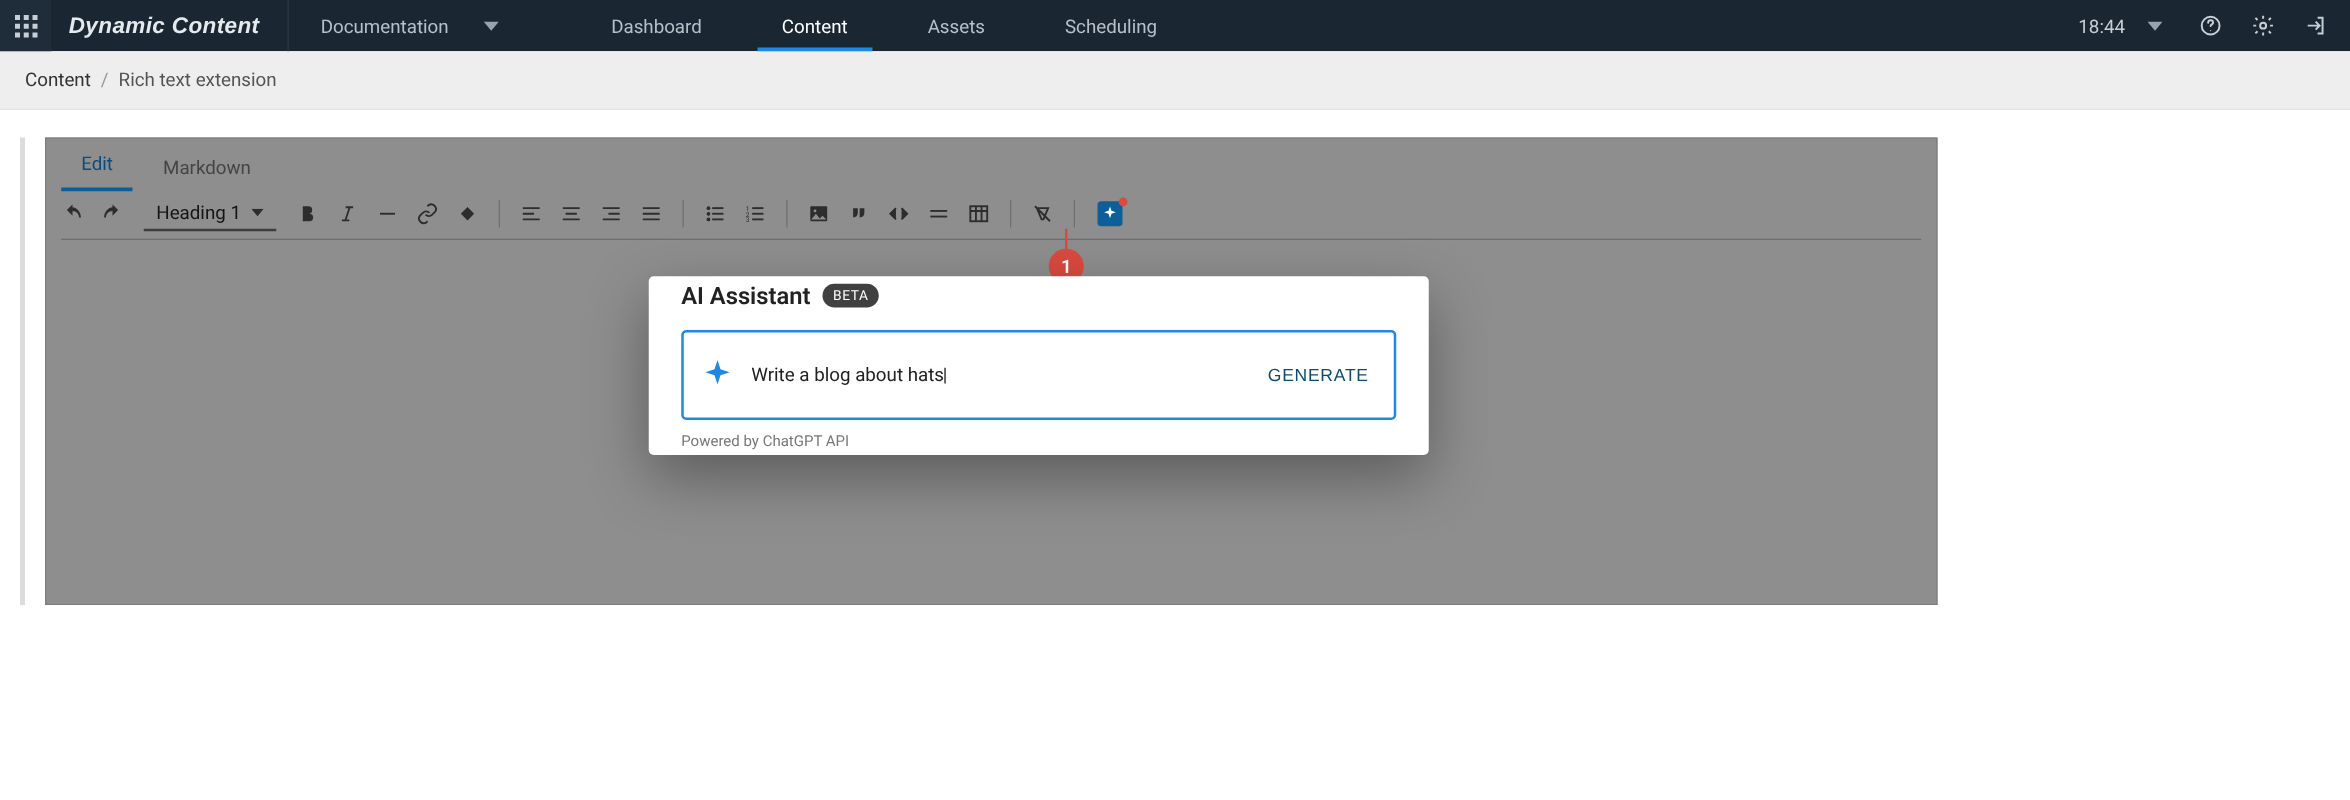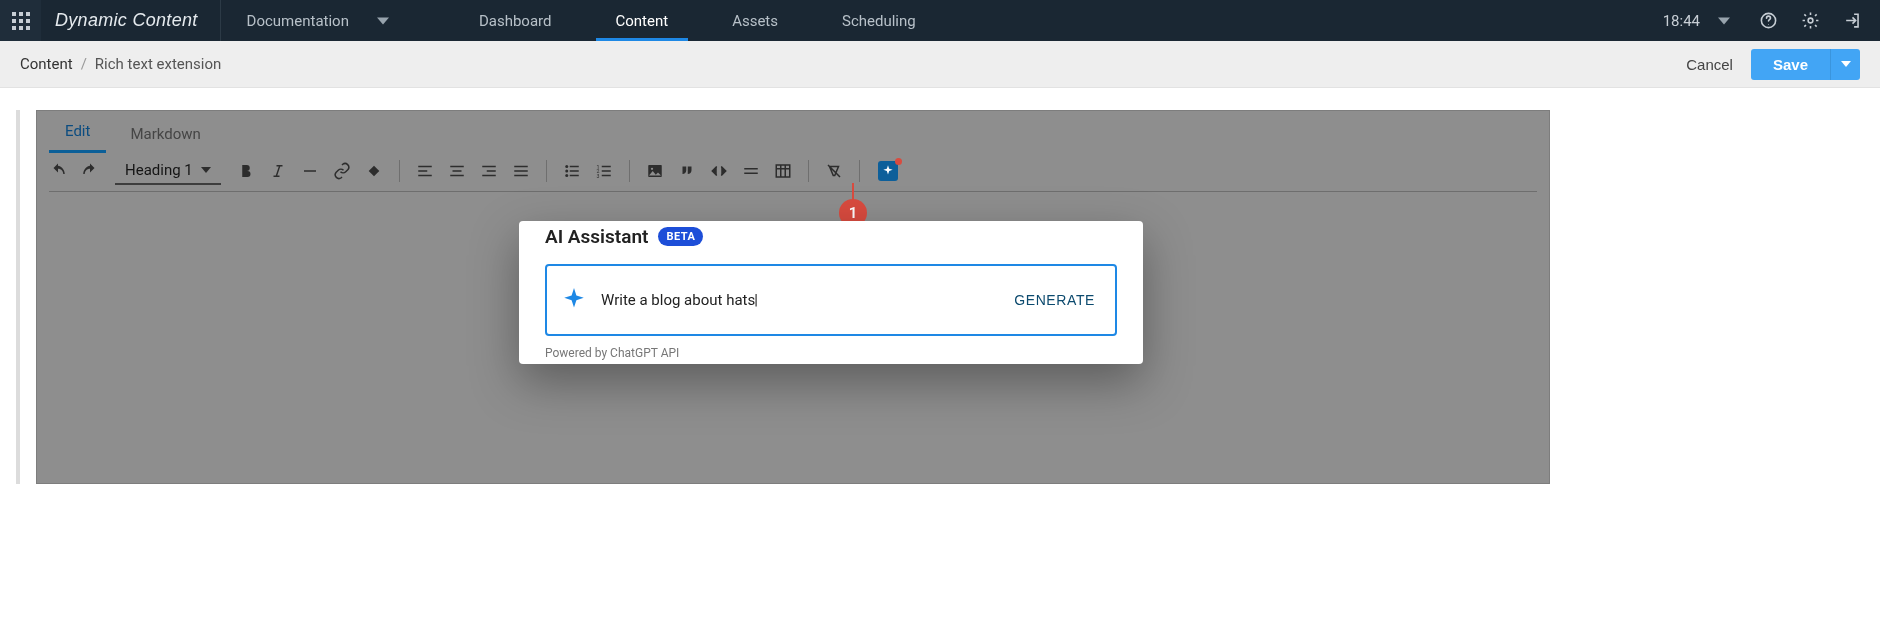--- a/index.html
+++ b/index.html
@@ -3,21 +3,21 @@
 <meta charset="utf-8">
 <style>
   * { box-sizing: border-box; margin: 0; padding: 0; }
   body { font-family: -apple-system, BlinkMacSystemFont, "Segoe UI", Roboto, Helvetica, Arial, sans-serif; background: #fff; width: 1880px; height: 640px; overflow: hidden; }
 
   
   .topbar { background: #1a2733; color: #c7ced5; height: 41px; display: flex; align-items: center; }
   .apps-btn { width: 41px; height: 41px; display:flex; align-items:center; justify-content:center; background:#1f2d3a; }
   .apps-grid { display:grid; grid-template-columns:repeat(3,4px); grid-template-rows:repeat(3,4px); gap:3px;}
   .apps-grid span { width:4px; height:4px; background:#c7ced5;}
-  .brand { font-family: "Arial Narrow", Arial, sans-serif; font-weight:400; font-style:italic; letter-spacing:0.3px; color:#e5eaee; font-size:18px; padding:0 22px 0 14px; }
+  .brand { font-family: "Arial Narrow", Arial, sans-serif; font-weight:700; font-style:italic; letter-spacing:0.3px; color:#e5eaee; font-size:18px; padding:0 22px 0 14px; }
   .vr { width:1px; height:41px; background:#2c3a46; margin-right:8px;}
   .nav { display:flex; align-items:stretch; height:41px;gap:28px; }
   .nav-item { display:flex; align-items:center; padding:0 18px; color:#b7c0c8; font-size:15px; cursor:pointer; position:relative; }
   .nav-item.with-caret { padding-right: 44px;}
   .nav-item .caret { margin-left:28px; }
   .nav-item.active { color:#fff; }
   .nav-item.active::after { content:""; position:absolute; left:50%; transform:translateX(-50%); bottom:0; width:92px; height:3px; background:#1e88e5;}
   
   .topbar-right { margin-left:auto; display:flex; align-items:center; gap:14px; padding-right:14px;}
   .time-box { display:flex; align-items:center; gap:18px; color:#c7ced5; font-size:15px; padding:0 10px; }
@@ -55,21 +55,21 @@
   .ai-btn::after { content:""; position:absolute; top:-3px; right:-4px; width:7px; height:7px; border-radius:50%; background:#d94b3f;}
   .callout-line { position:absolute; width:2px; height:20px; background:#d94b3f; left:815px; top:72px;}
   .callout-badge { position:absolute; left:802px; top:88px; width:28px; height:28px; border-radius:50%; background:#d94b3f; color:#fff; display:flex; align-items:center; justify-content:center; font-size:15px; font-weight:600;}
 
   .editor-body { position:absolute; left:12px; right:12px; top:80px; bottom:12px; background:#8e8e8e; border-top:1px solid #6e6e6e;}
 
   
   .modal { position:absolute; left:482px; top:110px; width:624px; background:#fff; border-radius:4px; box-shadow:0 18px 48px rgba(0,0,0,0.35); padding:4px 26px; }
   .ai-title-row { display:flex; align-items:center; gap:10px;}
   .ai-title { font-size:19px; font-weight:600; color:#222;}
-  .beta-badge { background:#1d4ed8; color:#fff; font-size:11px; font-weight:700; letter-spacing:0.5px; padding:3px 8px; border-radius:10px;}
+  .beta-badge { background:#404040; color:#fff; font-size:11px; font-weight:400; letter-spacing:0.5px; padding:3px 8px; border-radius:10px;}
   .prompt-box { margin-top:16px; border:2px solid #1e88e5; border-radius:4px; height:72px; display:flex; align-items:center; padding:0 14px; gap:14px;}
   .prompt-icon { width:26px; height:26px; fill:#1e88e5;}
   .prompt-input { flex:1; border:none; outline:none; font-size:15px; color:#222;}
   .gen-btn { background:none; border:none; font-size:14px; font-weight:400; letter-spacing:0.6px; color:#0c4a6e; cursor:pointer; padding:0 6px;}
   .powered { margin-top:10px; font-size:12px; color:#777;}
   .cursor-caret::after{content:"|"; animation:blink 1s step-end infinite; margin-left:-1px; color:#222;}
   @keyframes blink{50%{opacity:0;}}
 </style>
 </head>
 <body>
@@ -135,31 +135,20 @@
           <path d="M14 4h5v16h-5M4 12h12M12 8l4 4-4 4"></path>
         </svg>
     </div>
   </div>
 </div>
 
 <div class="subbar">
   <span class="crumb-main">Content</span>
   <span class="crumb-sep">/</span>
   <span class="crumb-sub">Rich text extension</span>
-  <div class="subbar-actions">
-    <button class="cancel-btn">Cancel</button>
-    <div class="save-group">
-      <button class="save-btn">Save</button>
-      <button class="save-caret">
-        <svg width="10" height="6" viewBox="0 0 10 6">
-            <path d="M0 0l5 6 5-6z"></path>
-          </svg>
-      </button>
-    </div>
-  </div>
 </div>
 
 <div class="stage">
   <div class="left-rail"></div>
   <div class="panel">
     <div class="editor-tabs">
       <div class="etab active">Edit</div>
       <div class="etab">Markdown</div>
     </div>
 

